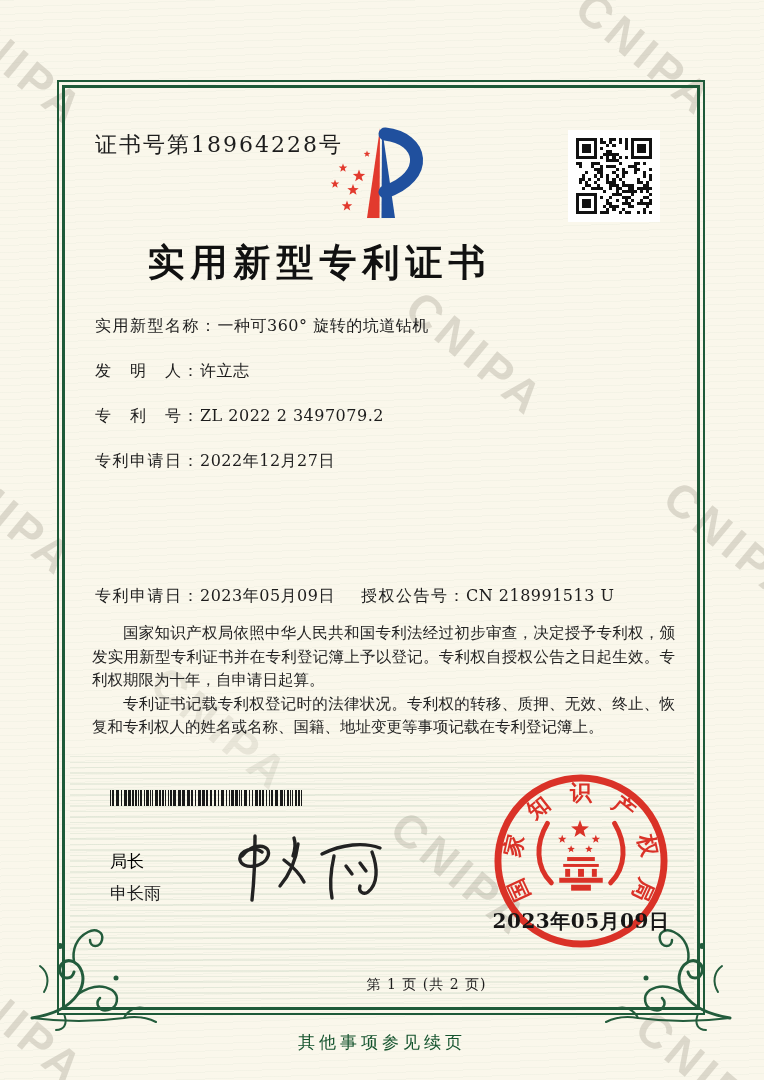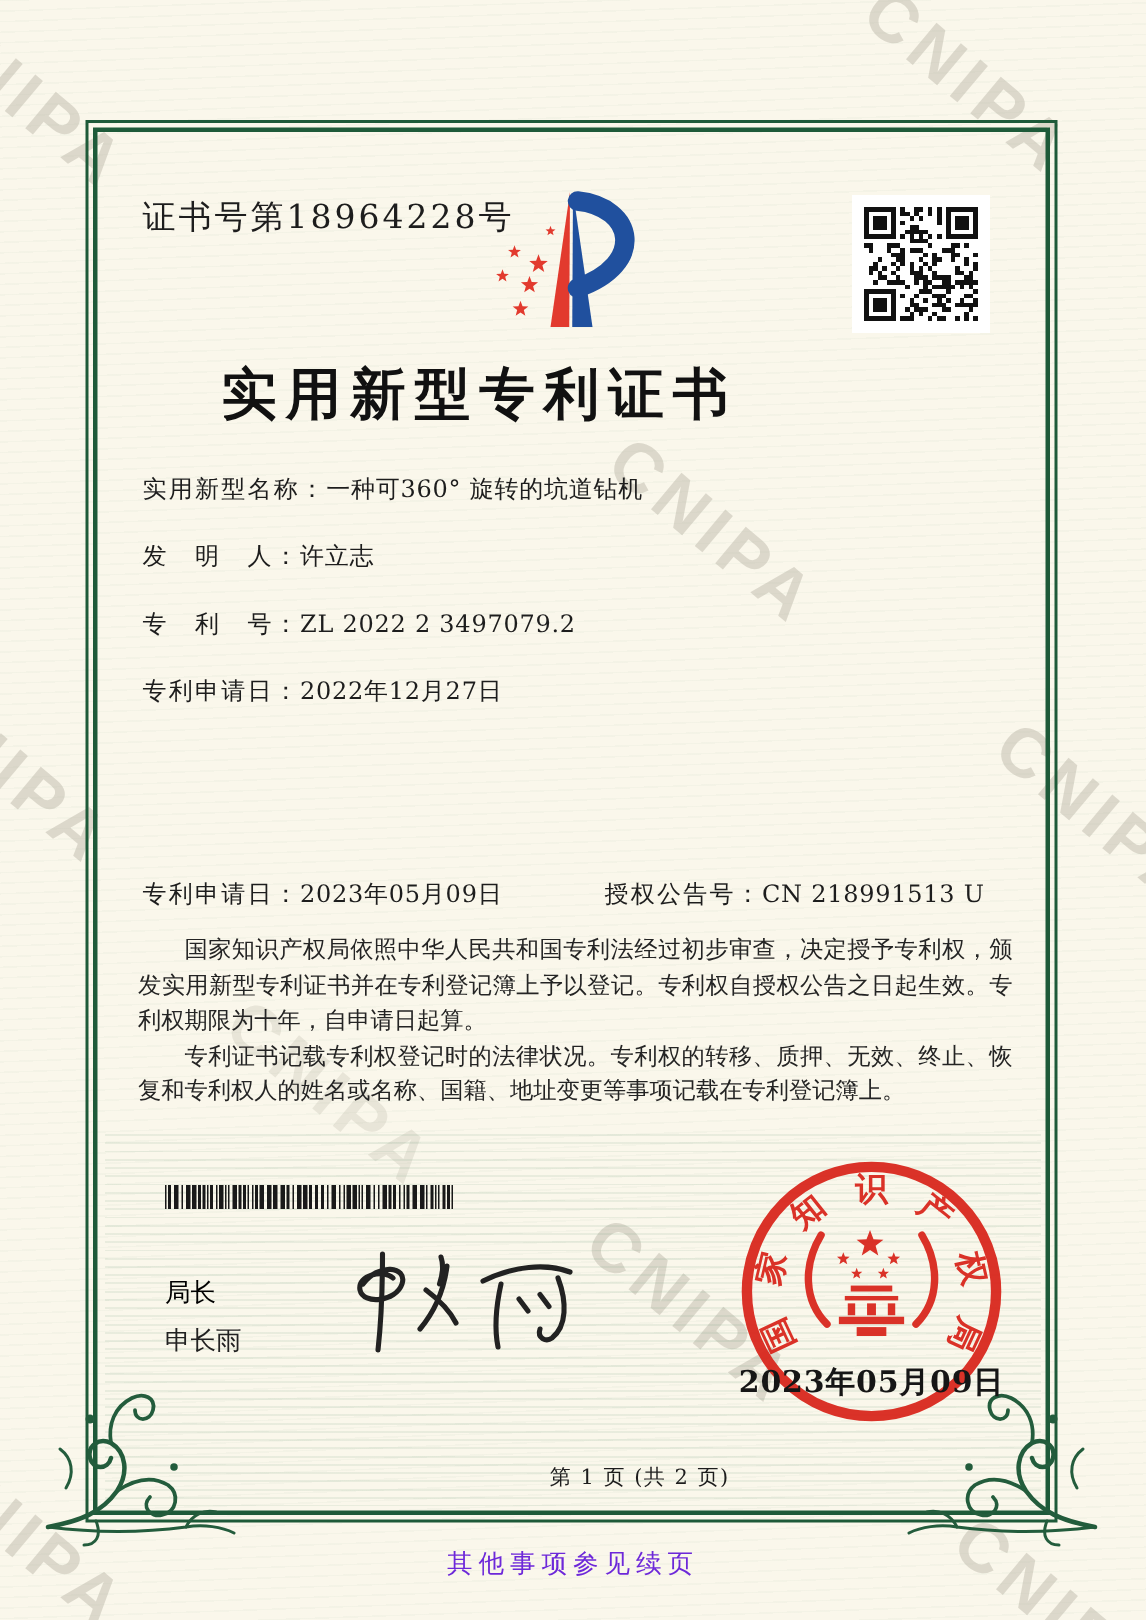--- a/index.html
+++ b/index.html
@@ -35,37 +35,37 @@
   .logo{position:absolute;left:323px;top:124px;width:112px;height:102px;}
   .qr-box{position:absolute;left:568px;top:130px;width:92px;height:92px;background:#ffffff;}
   .qr-box svg{position:absolute;left:8px;top:8px;}
   .title{
     position:absolute;left:62px;top:238px;width:515px;text-align:center;
     font-size:37px;font-weight:bold;letter-spacing:6px;color:#111;
   }
   .field{position:absolute;left:95px;font-size:16px;white-space:nowrap;}
   .flabel{letter-spacing:1.5px;text-align:center;}
   .fvalue{letter-spacing:0.5px;}
-  .pair2{margin-left:68px;}
+  .pair2{margin-left:26px;}
   .body-text{
     position:absolute;left:92px;top:622px;width:583px;
     font-size:15.5px;line-height:23.5px;text-align:justify;color:#242424;
   }
   .body-text p{margin:0;text-indent:2em;}
   .barcode{position:absolute;left:110px;top:790px;width:194px;height:16px;}
   .sig-title{position:absolute;left:110px;top:850px;font-size:17px;font-family:"Liberation Sans",sans-serif;color:#000000;}
   .sig-name{position:absolute;left:110px;top:882px;font-size:17px;font-family:Liberation Sans, sans-serif;color:#222;text-align:center;}
   .sig-script{position:absolute;left:222px;top:830px;}
   .seal{position:absolute;left:492px;top:772px;width:178px;height:178px;opacity:0.94;}
   .seal-date{
     position:absolute;left:492px;top:908px;width:178px;text-align:center;
     font-size:20px;font-weight:bold;letter-spacing:0.5px;color:#161616;
   }
   .page-info{position:absolute;left:62px;top:976px;width:729px;text-align:center;font-size:14px;letter-spacing:1px;}
-  .continuation{position:absolute;left:0;top:1031px;width:764px;text-align:center;font-size:17px;letter-spacing:4px;color:#6d28d9;}
+  .continuation{position:absolute;left:0;top:1031px;width:764px;text-align:center;font-size:17px;letter-spacing:4px;color:#14532d;}
   .flourish{position:absolute;width:140px;height:110px;}
   .flourish.left{left:24px;top:922px;}
   .flourish.right{left:598px;top:922px;transform:scaleX(-1);}
 </style>
 </head>
 <body>
 
 <div class="page">
 
   <div class="wm" style="left:-30px;top:-10px">CNIPA</div>

